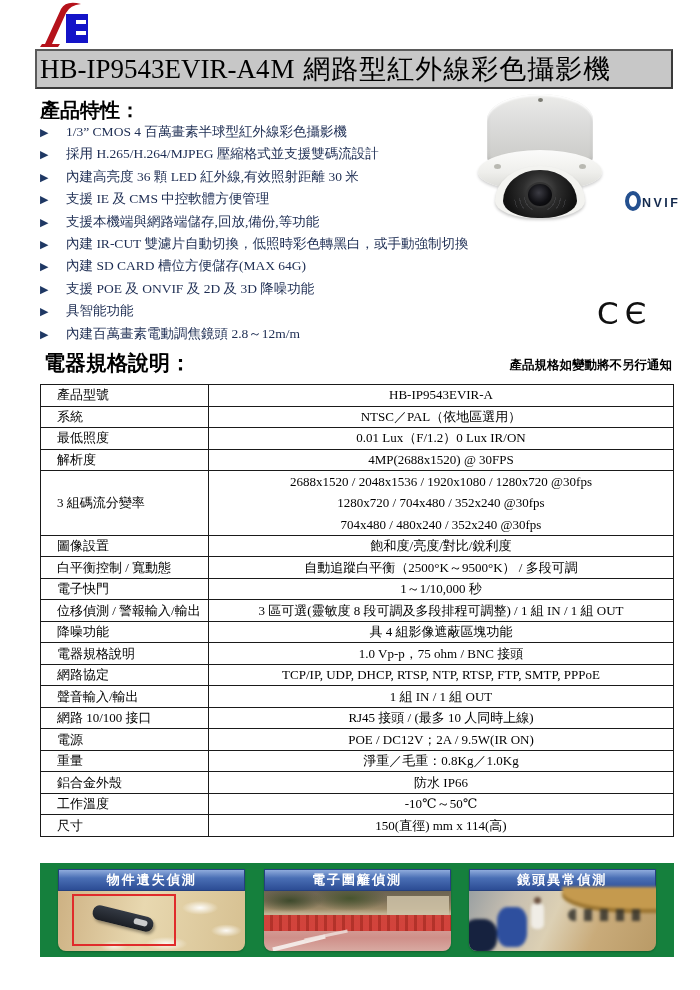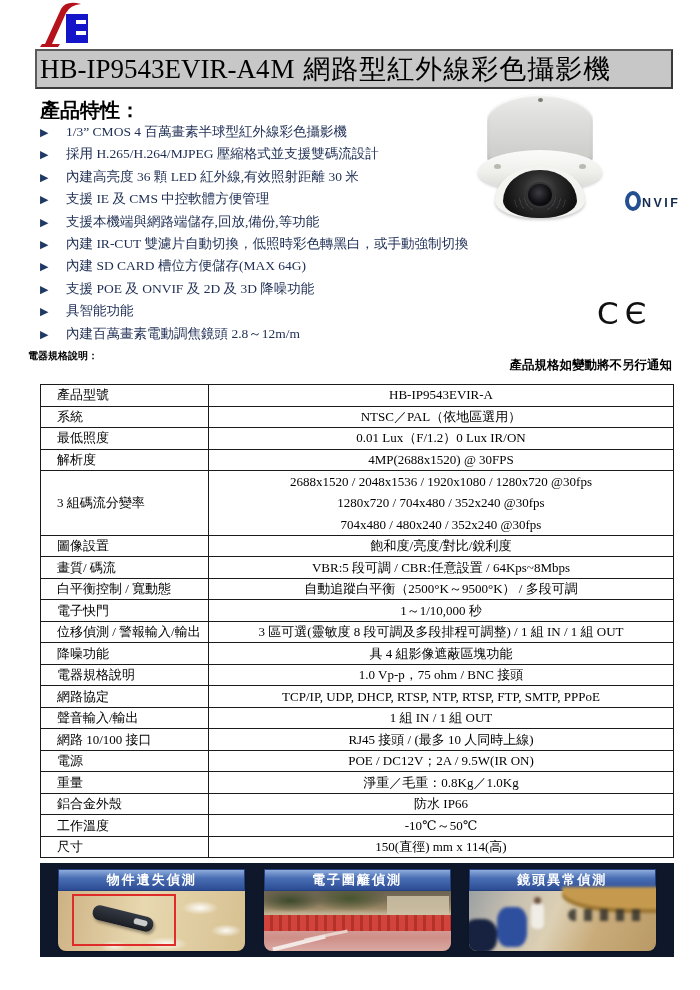--- a/index.html
+++ b/index.html
@@ -51,33 +51,33 @@
 
   
   .onvif { position:absolute; left:625px; top:191px; display:flex; align-items:center;
     font-family:"Liberation Sans","DejaVu Sans",sans-serif; }
   .onvif-o { width:16px; height:20px; border:4px solid #24508f; border-radius:50%; display:inline-block; }
   .onvif-rest { font-size:12.5px; font-weight:bold; letter-spacing:2.5px; color:#142a4e; margin-left:1px; margin-top:4px; }
   .ce { position:absolute; left:597px; top:295px; font-family:"DejaVu Sans",sans-serif;
     font-size:31px; color:#101010; letter-spacing:6px; }
 
   
-  .spec-heading { position:absolute; left:28px; top:349px; font-size:10px; font-weight:bold; }
+  .spec-heading { position:absolute; left:44px; top:349px; font-size:21px; font-weight:bold; }
   .spec-notice { position:absolute; right:28px; top:357px; font-size:12.5px; font-weight:bold; }
 
   
   .spec-table { position:absolute; left:40px; top:384px; width:634px; border-collapse:collapse; table-layout:fixed; }
   .spec-table td { border:1px solid #1a1a1a; font-size:13px; height:21.5px; padding:0 16px; overflow:hidden; white-space:nowrap; }
   .spec-table td.lbl { width:168px; text-align:left; }
   .spec-table td.val { text-align:center; }
   .spec-table tr.multi td { height:64px; }
   .spec-table .vline { height:21.3px; line-height:21.3px; text-align:center; }
 
   
-  .strip { position:absolute; left:40px; top:863px; width:634px; height:94px; background:#0f172a;
+  .strip { position:absolute; left:40px; top:863px; width:634px; height:94px; background:#15803d;
     display:flex; justify-content:space-evenly; align-items:flex-start; padding-top:6px; }
   .panel { width:187px; height:82px; border-radius:0 0 8px 8px; overflow:hidden; box-shadow:0 1px 2px rgba(0,0,0,.25); }
   .panel-header { height:22px; background:linear-gradient(180deg,#8fabdc 0%,#4a6fb5 40%,#2c4c94 100%);
     border:1px solid #24407e; color:#fff; font-size:13px; font-weight:bold; text-align:center; line-height:20px;
     letter-spacing:2px; font-family:"Liberation Sans","DejaVu Sans",sans-serif; }
   .panel-img { position:relative; height:60px; }
 
   
   .p1 { background:
     radial-gradient(ellipse 26px 10px at 76% 28%, rgba(255,255,255,.95), transparent 70%),
@@ -225,24 +225,20 @@
           <div class="vline">2688x1520 / 2048x1536 / 1920x1080 / 1280x720 @30fps</div>
           <div class="vline">1280x720 / 704x480 / 352x240 @30fps</div>
           <div class="vline">704x480 / 480x240 / 352x240 @30fps</div>
         </td>
       </tr>
       <tr>
         <td class="lbl">圖像設置</td>
         <td class="val">飽和度/亮度/對比/銳利度</td>
       </tr>
       <tr>
-        <td class="lbl">畫質/ 碼流</td>
-        <td class="val">VBR:5 段可調 / CBR:任意設置 / 64Kps~8Mbps</td>
-      </tr>
-      <tr>
         <td class="lbl">白平衡控制 / 寬動態</td>
         <td class="val">自動追蹤白平衡（2500°K～9500°K） / 多段可調</td>
       </tr>
       <tr>
         <td class="lbl">電子快門</td>
         <td class="val">1～1/10,000 秒</td>
       </tr>
       <tr>
         <td class="lbl">位移偵測 / 警報輸入/輸出</td>
         <td class="val">3 區可選(靈敏度 8 段可調及多段排程可調整) / 1 組 IN / 1 組 OUT</td>

